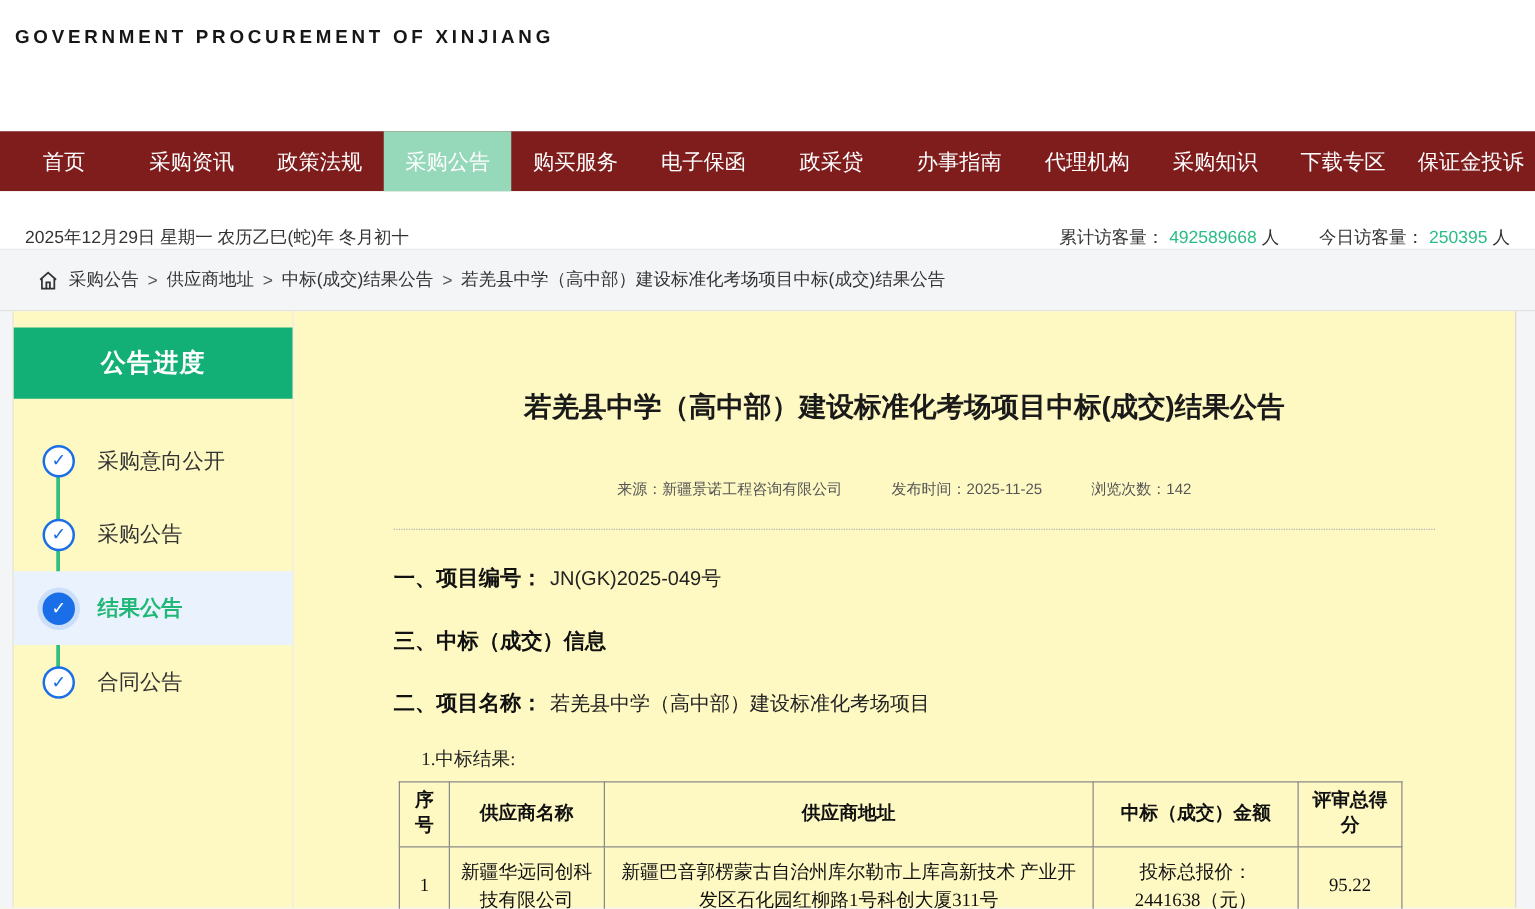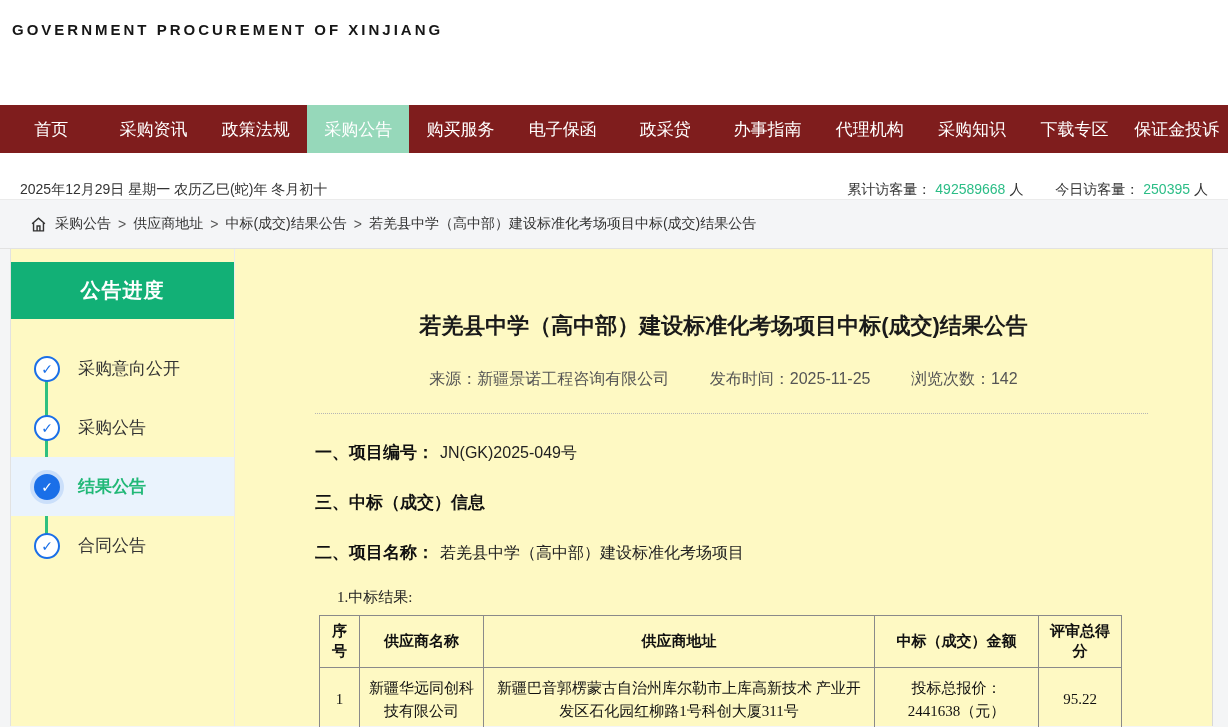--- a/index.html
+++ b/index.html
@@ -75,21 +75,21 @@
     background:#1a6fe8; color:#fff; box-shadow:0 0 0 4px rgba(26,111,232,0.15);
   }
   .step-label { margin-left:18px; font-size:17px; color:#333; }
   .step.active .step-label { color:#21b877; font-weight:bold; }
 
   
   .article { flex:1; position:relative; }
   .article-title {
     margin:62px 40px 0; text-align:center; font-size:22px; font-weight:bold; color:#1a1a1a;
   }
-  .article-meta { text-align:center; margin-top:28px; font-size:16px; color:#555; }
+  .article-meta { text-align:center; margin-top:42px; font-size:12px; color:#555; }
   .article-meta .group { margin:0 18px; }
   .dotted-divider { border-top:1px dotted #b5b5b5; margin:23px 64px 0 80px; }
 
   .section-line { margin:27px 40px 0 80px; font-size:17px; color:#222; }
   .section-line .label { font-weight:bold; color:#111; }
   .section-line .value { font-size:16px; margin-left:6px;text-align:center; }
 
   .result-label {
     margin:24px 0 8px 102px; font-size:15px; color:#222;
     font-family:"Liberation Serif","DejaVu Serif",serif;

